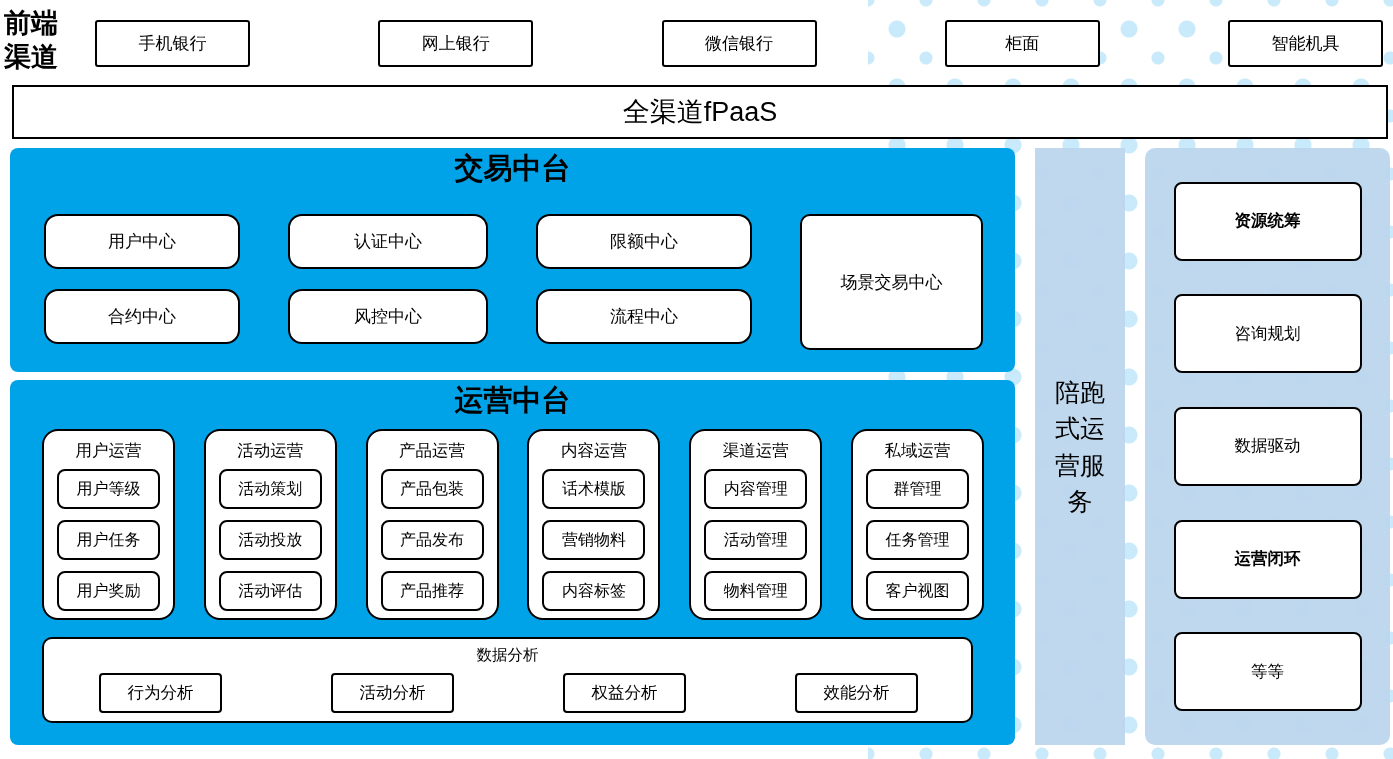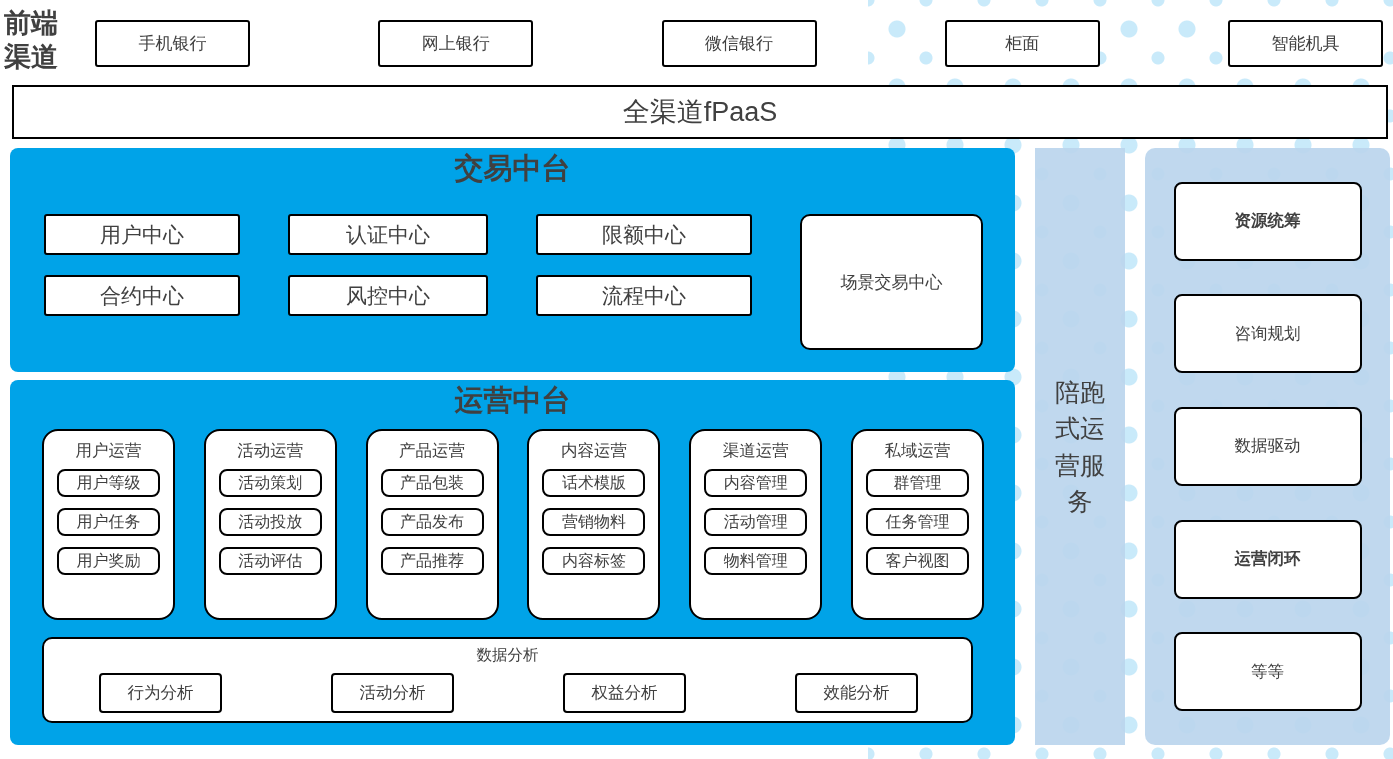--- a/index.html
+++ b/index.html
@@ -3,21 +3,21 @@
 <meta charset="utf-8">
 <style>
   html, body { margin: 0; padding: 0; background: #fff; }
   .stage {
     position: relative;
     width: 1393px;
     height: 759px;
     background: #ffffff;
     overflow: hidden;
     font-family: "Liberation Sans", "DejaVu Sans", sans-serif;
-    color: #404040;
+    color: #000000;
   }
 
   
   .dots {
     position: absolute;
     left: 868px; top: 0; right: 0; bottom: 0;
     background-image:
       radial-gradient(circle, var(--dot-blue, #c9eafa) 8px, transparent 9px),
       radial-gradient(circle, var(--dot-blue, #c9eafa) 6px, transparent 7px);
     background-size: 58px 58px, 58px 58px;
@@ -80,21 +80,21 @@
   .tx-body {
     display: flex;
     justify-content: space-between;
     align-items: flex-start;
     padding: 26px 32px 0 34px;
   }
   .tx-col { display: flex; flex-direction: column; gap: 20px; }
   .tx-col-0 { width: 196px; }
   .tx-col-1 { width: 200px; }
   .tx-col-2 { width: 216px; }
-  .tx-box { height: 41px; border-radius: 3px; font-size: 21px; }
+  .tx-box { height: 55px; border-radius: 14px; font-size: 17px; }
   .tall-box {
     width: 183px; height: 136px;
     border-radius: 10px;
     font-size: 17px;
   }
 
   
   .ops { top: 380px; height: 365px; }
   .ops-groups {
     display: flex;
@@ -107,21 +107,21 @@
     border: 2px solid #000;
     border-radius: 16px;
     box-sizing: border-box;
     display: flex;
     flex-direction: column;
     align-items: center;
     padding-top: 7px;
   }
   .group-title { font-size: 16.5px; height: 24px; line-height: 24px; }
   .group-items { display: flex; flex-direction: column; gap: 11px; margin-top: 7px; }
-  .group-item { width: 103px; height: 28px; border-radius: 8px; font-size: 16px; }
+  .group-item { width: 103px; height: 40px; border-radius: 8px; font-size: 16px; }
 
   .analytics {
     margin: 17px 42px 0 32px;
     height: 86px;
     background: #fff;
     border: 2px solid #000;
     border-radius: 10px;
     box-sizing: border-box;
   }
   .analytics-title { text-align: center; font-size: 15.5px; padding-top: 6px; }

